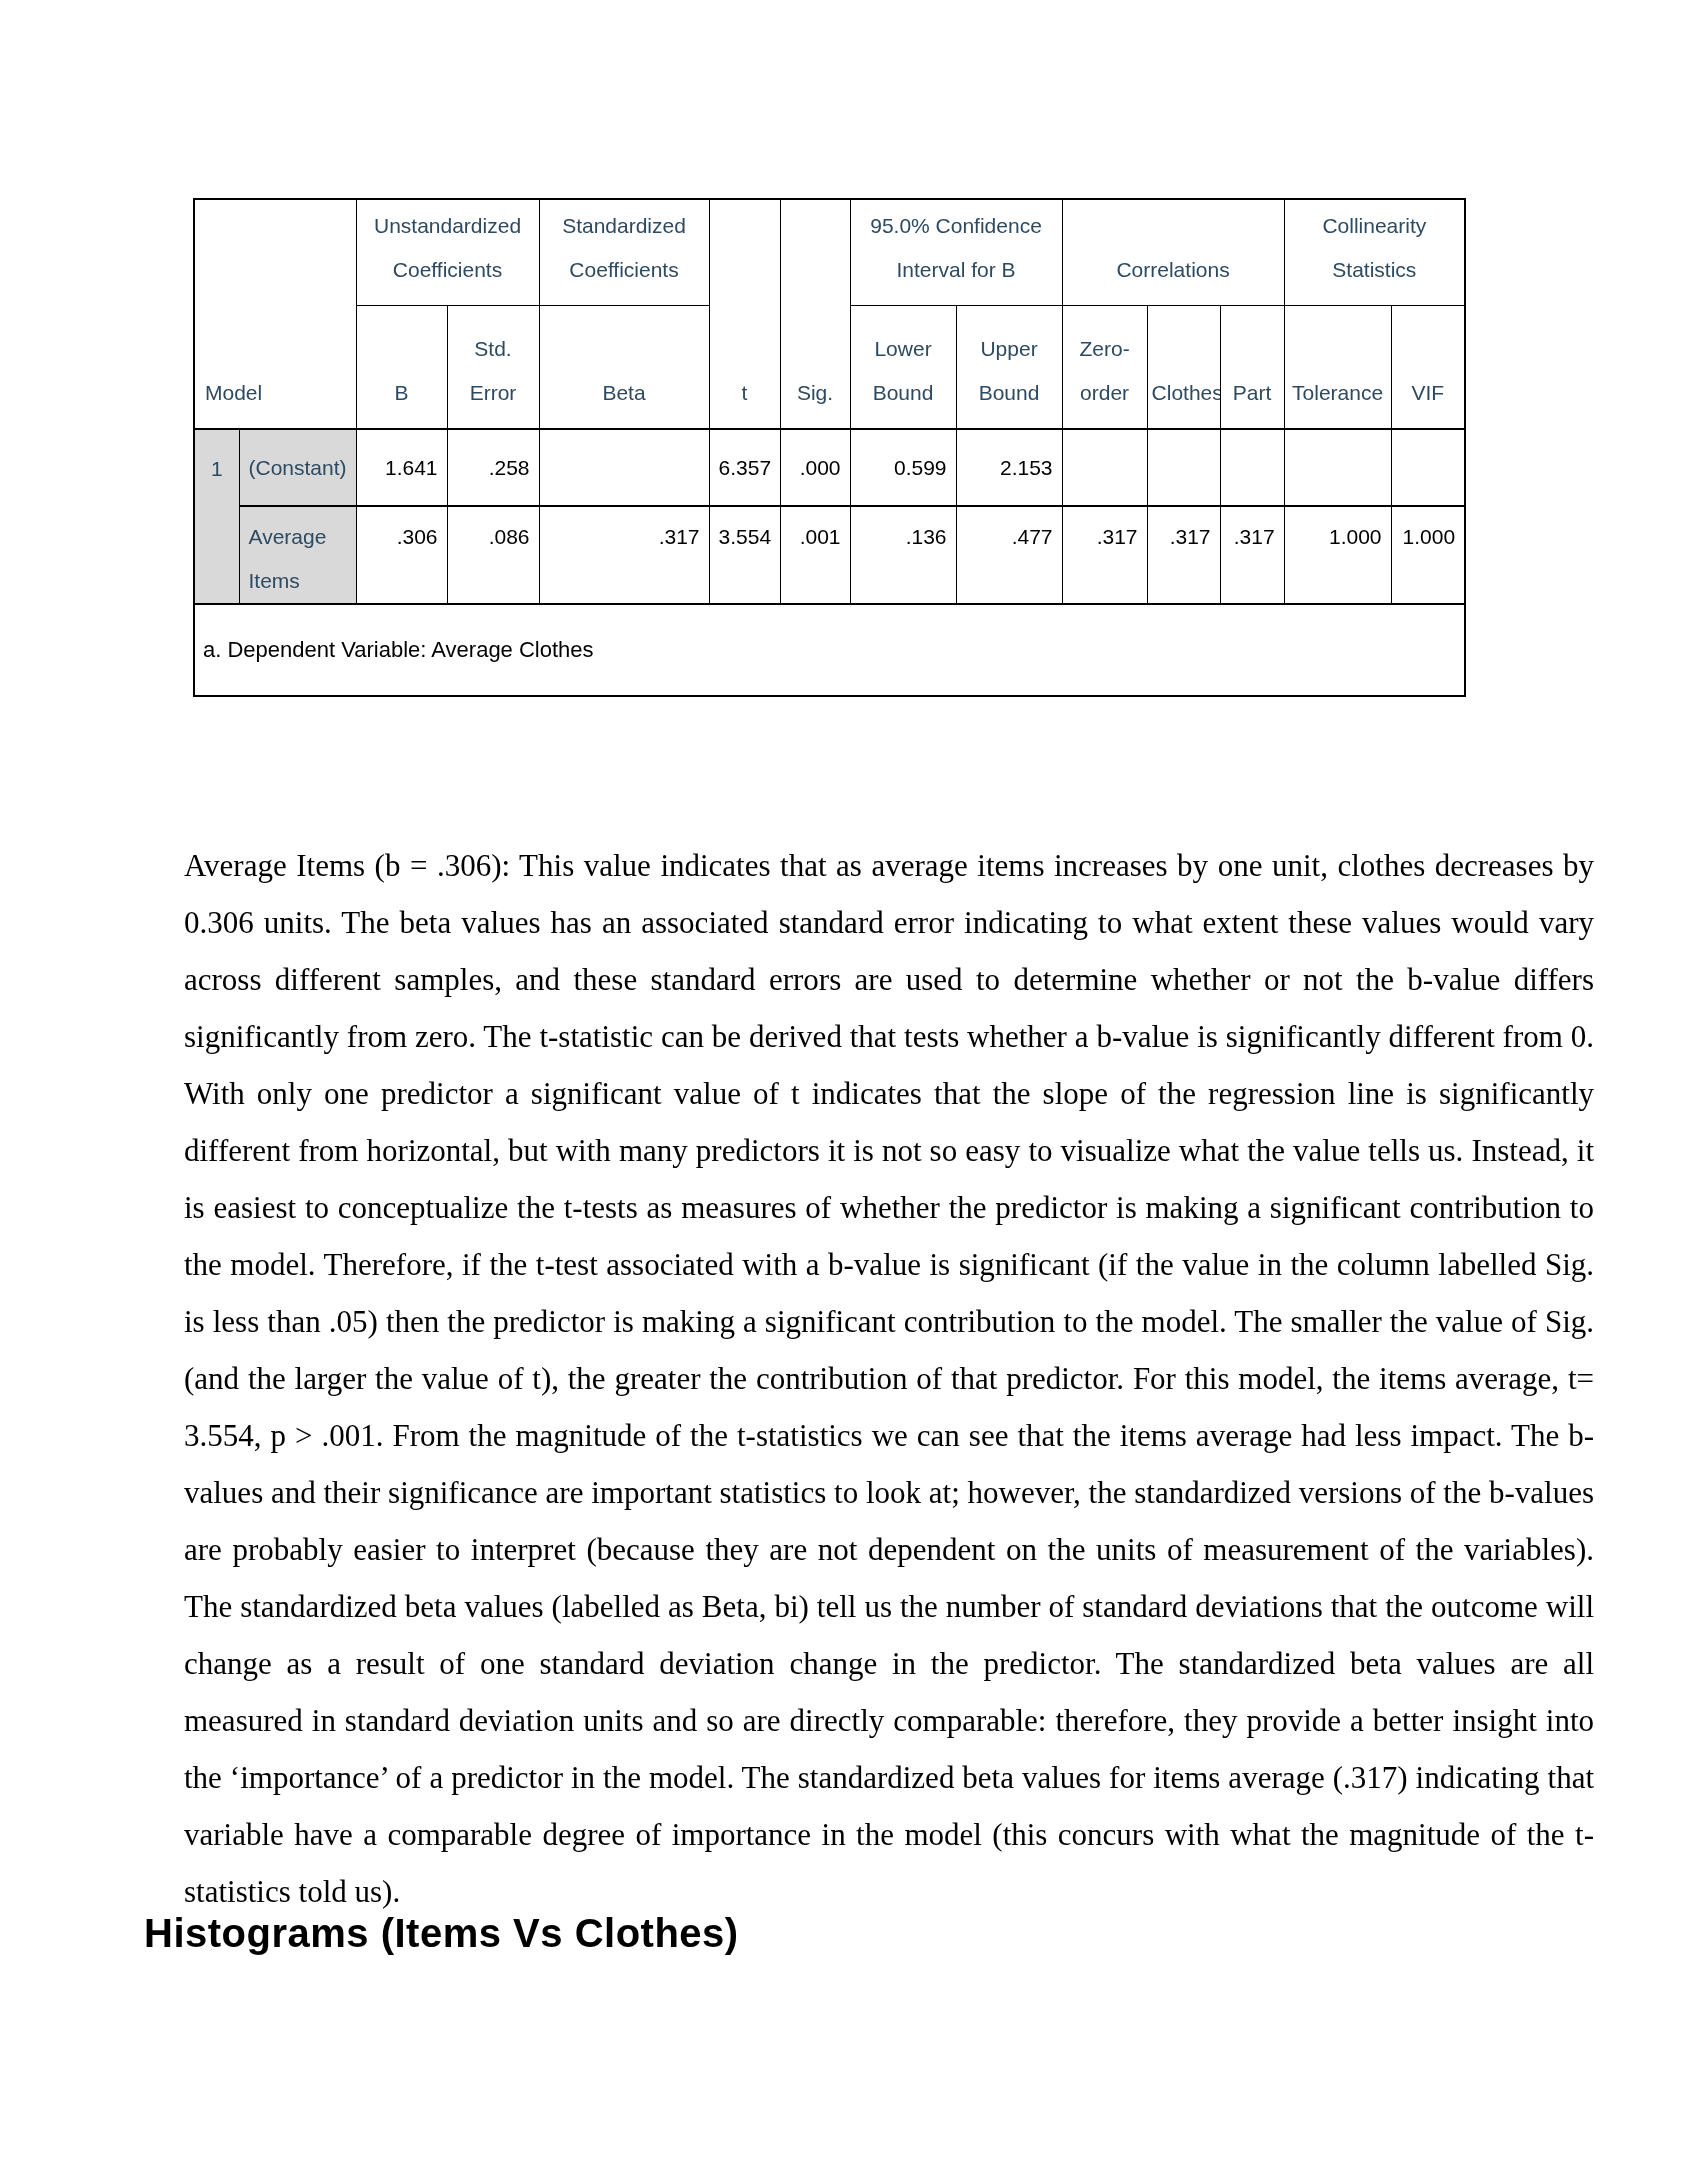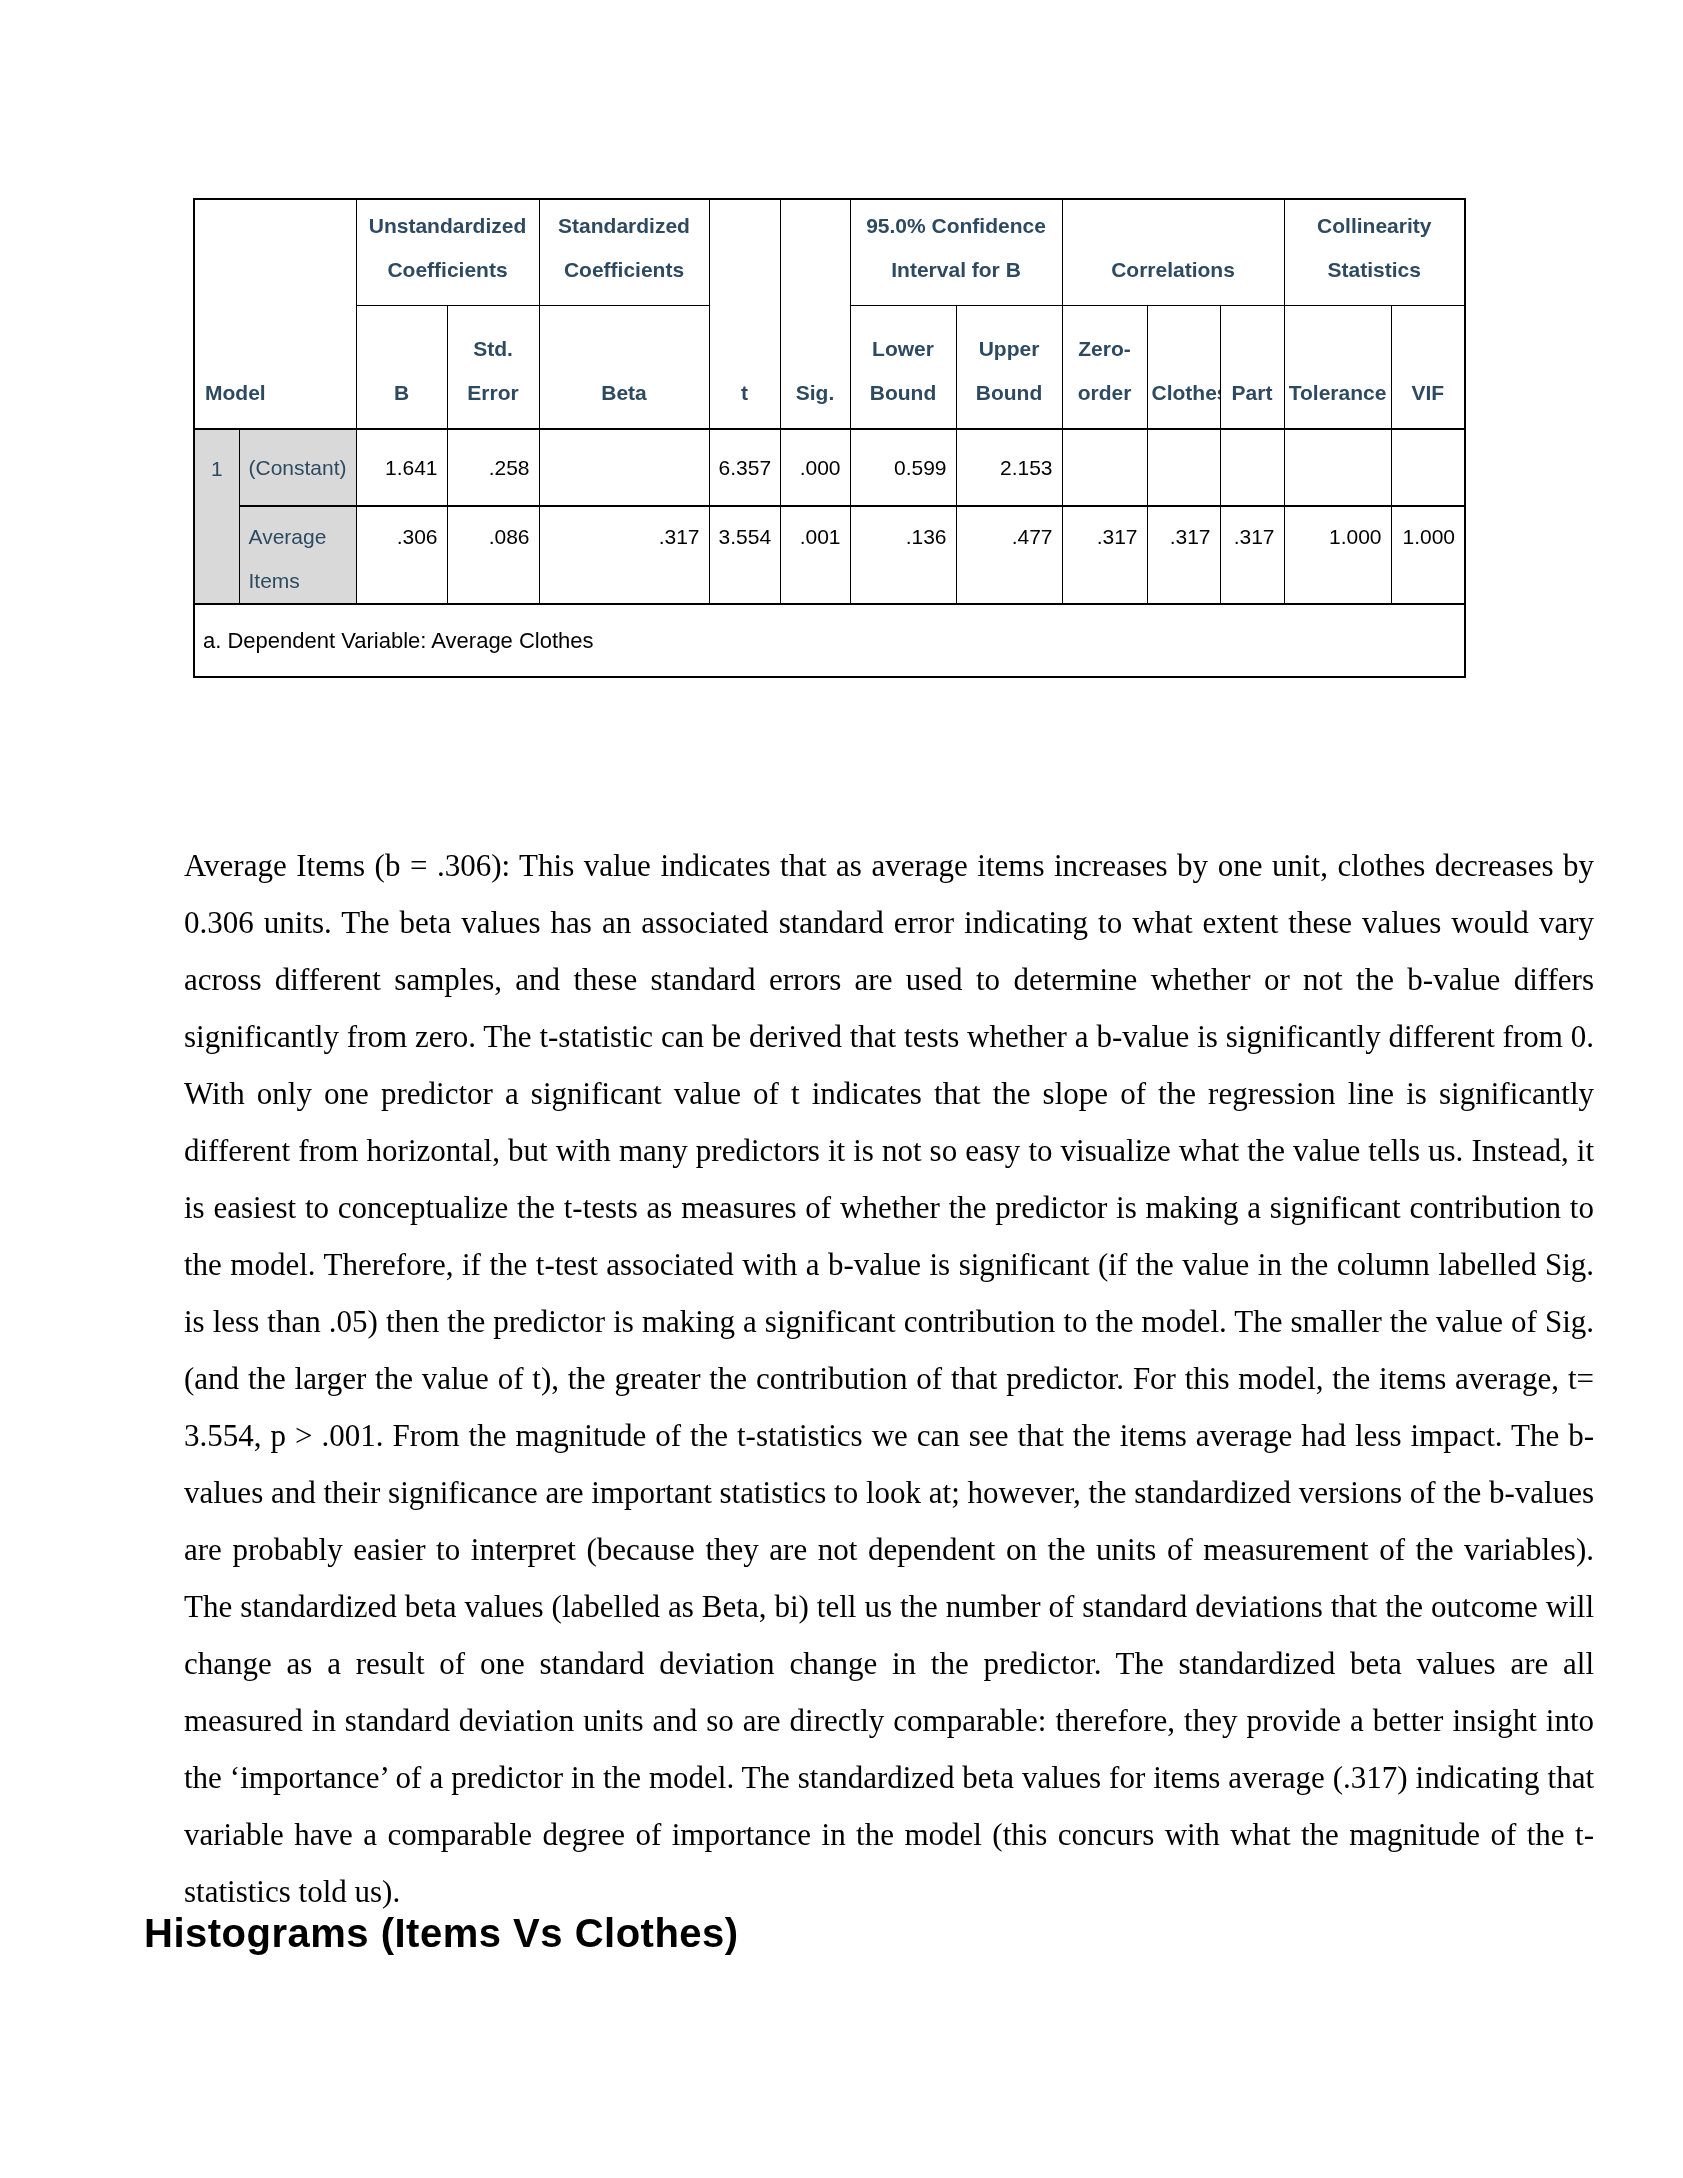--- a/index.html
+++ b/index.html
@@ -25,21 +25,21 @@
     font-size:21px;
     overflow:hidden;
   }
   
   td.hd {
     color:#2d4a61;
     vertical-align:bottom;
     text-align:center;
     line-height:44px;
     padding:0 4px 13px 4px;
-    font-weight:bold;
+    font-weight:normal;
   }
   td.hd-left { text-align:left; padding-left:10px; }
   
   td.val {
     text-align:right;
     padding:8px 9px;
     vertical-align:middle;
     line-height:44px;
     color:#000;
   }
@@ -162,21 +162,21 @@
       <td class="val">3.554</td>
       <td class="val">.001</td>
       <td class="val">.136</td>
       <td class="val">.477</td>
       <td class="val">.317</td>
       <td class="val">.317</td>
       <td class="val">.317</td>
       <td class="val">1.000</td>
       <td class="val">1.000</td>
     </tr>
-    <tr class="footrow" style="height:73px">
+    <tr class="footrow" style="height:92px">
       <td colspan="14">a. Dependent Variable: Average Clothes</td>
     </tr>
   </tbody>
     </table>
 </div>
 
 <div class="para">Average Items (b = .306): This value indicates that as average items increases by one unit, clothes decreases by 0.306 units. The beta values has an associated standard error indicating to what extent these values would vary across different samples, and these standard errors are used to determine whether or not the b-value differs significantly from zero. The t-statistic can be derived that tests whether a b-value is significantly different from 0. With only one predictor a significant value of t indicates that the slope of the regression line is significantly different from horizontal, but with many predictors it is not so easy to visualize what the value tells us. Instead, it is easiest to conceptualize the t-tests as measures of whether the predictor is making a significant contribution to the model. Therefore, if the t-test associated with a b-value is significant (if the value in the column labelled Sig. is less than .05) then the predictor is making a significant contribution to the model. The smaller the value of Sig. (and the larger the value of t), the greater the contribution of that predictor. For this model, the items average, t= 3.554, p &gt; .001. From the magnitude of the t-statistics we can see that the items average had less impact. The b-values and their significance are important statistics to look at; however, the standardized versions of the b-values are probably easier to interpret (because they are not dependent on the units of measurement of the variables). The standardized beta values (labelled as Beta, bi) tell us the number of standard deviations that the outcome will change as a result of one standard deviation change in the predictor. The standardized beta values are all measured in standard deviation units and so are directly comparable: therefore, they provide a better insight into the ‘importance’ of a predictor in the model. The standardized beta values for items average (.317) indicating that variable have a comparable degree of importance in the model (this concurs with what the magnitude of the t-statistics told us).</div>
 
 <div class="heading">Histograms (Items Vs Clothes)</div>
 

